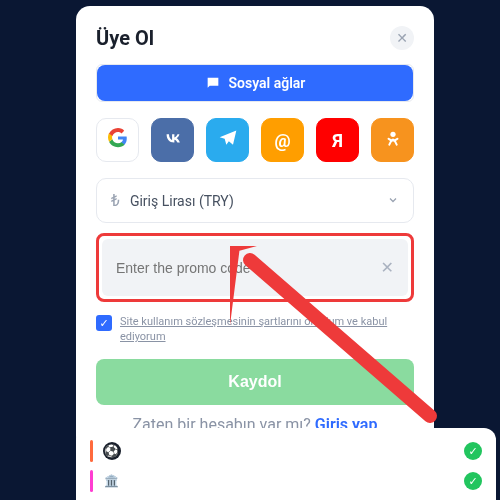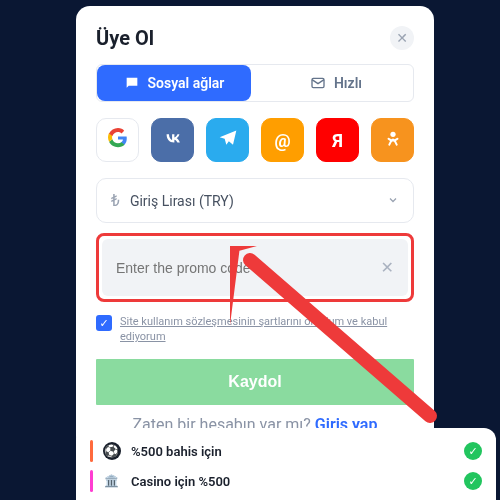--- a/index.html
+++ b/index.html
@@ -80,21 +80,21 @@
 .promo .clear-x { color:#aab2c0; cursor:pointer; font-size:16px; padding-left:8px;}
 .terms-row { display:flex; align-items:flex-start; gap:8px; margin-bottom: 14px; }
 .chk {
   width: 16px; height: 16px; border-radius: 3px; background: #2f6bff;
   display:flex; align-items:center; justify-content:center; color:#fff; font-size:11px;
   flex-shrink: 0; margin-top:1px;
 }
 .terms-text { font-size: 11px; color: #8a93a5; line-height: 1.4; }
 .terms-text .ul { text-decoration: underline; }
 .submit {
-  width: 100%; padding: 14px; border: none; border-radius: 1px;
+  width: 100%; padding: 14px; border: none; border-radius: 8px;
   background: #8adb9f; color: #fff; font-size: 16px; font-weight: 700;
   cursor: pointer; margin-bottom: 10px;
 }
 .login-line { text-align:center; font-size: 16px; color:#8a93a5; }
 .login-line .link { color:#2f6bff; font-weight:600; cursor:pointer; }
 
 .bonus-panel {
   position: absolute;
   left: 76px; top: 428px;
   width: 420px;
@@ -127,29 +127,20 @@
 
   <div class="tabs">
     <div class="tab active">
       <span class="tab-icon">
         <svg width="16" height="16" viewBox="0 0 24 24" fill="#fff">
             <path d="M4 4h16v12H7l-3 3V4z"></path>
           </svg>
       </span>
       <span>Sosyal ağlar</span>
     </div>
-    <div class="tab inactive">
-      <span class="tab-icon">
-        <svg width="16" height="16" viewBox="0 0 24 24" fill="none" stroke="#64748b" stroke-width="2">
-            <rect x="3" y="5" width="18" height="14" rx="2"></rect>
-            <path d="M3 7l9 6 9-6"></path>
-          </svg>
-      </span>
-      <span>Hızlı</span>
-    </div>
   </div>
 
   <div class="social-row">
     <div class="social-btn g">
       <span>
         <svg width="20" height="20" viewBox="0 0 48 48">
             <path fill="#4285F4" d="M45 24.5c0-1.6-.1-2.7-.4-3.9H24v7.1h11.9c-.2 2-1.5 5-5 7l7.7 6C43.6 36.5 45 30.9 45 24.5z"></path>
             <path fill="#34A853" d="M24 46c6.5 0 11.9-2.1 15.9-5.8l-7.7-6c-2.1 1.4-4.9 2.4-8.2 2.4-6.3 0-11.6-4.1-13.5-9.8l-7.9 6.1C6.5 41 14.6 46 24 46z"></path>
             <path fill="#FBBC05" d="M10.5 26.8c-.5-1.4-.8-3-.8-4.8s.3-3.4.8-4.8l-7.9-6.1C1 14.6 0 18.2 0 22s1 7.4 2.6 10.9l7.9-6.1z"></path>
             <path fill="#EA4335" d="M24 9.5c3.5 0 6.5 1.5 8.5 3.4l6.3-6.3C35.9 2.4 30.5 0 24 0 14.6 0 6.5 5 2.6 12.9l7.9 6.1C12.4 13.6 17.7 9.5 24 9.5z"></path>
@@ -218,29 +209,27 @@
     <span>Zaten bir hesabın var mı?</span>
     <span class="link">Giriş yap</span>
   </div>
 </div>
 
 <div class="bonus-panel">
   <div class="bonus-item">
     <div class="bonus-left">
       <div class="bonus-stripe s1"></div>
       <div class="bonus-icon bi-dark">⚽</div>
-      <span>%500 bahis için</span>
     </div>
     <div class="badge">✓</div>
   </div>
   <div class="bonus-item">
     <div class="bonus-left">
       <div class="bonus-stripe s2"></div>
       <div class="bonus-icon">🏛️</div>
-      <span>Casino için %500</span>
     </div>
     <div class="badge">✓</div>
   </div>
   <div class="bonus-item">
     
     
   </div>
 </div>
 
 <svg class="arrow-svg" width="230" height="200" viewBox="0 0 230 200">

